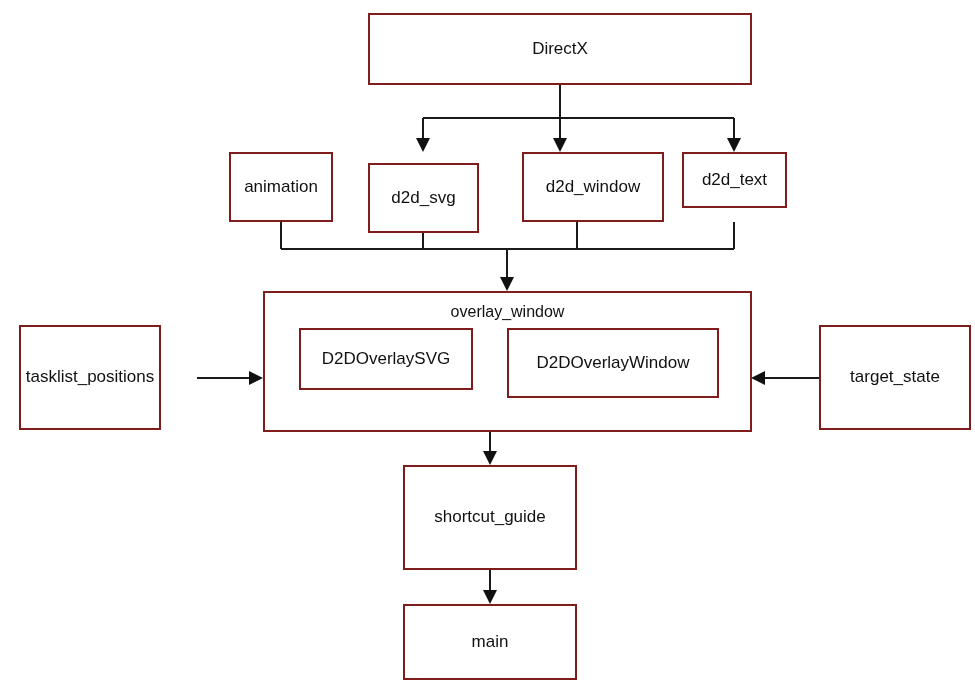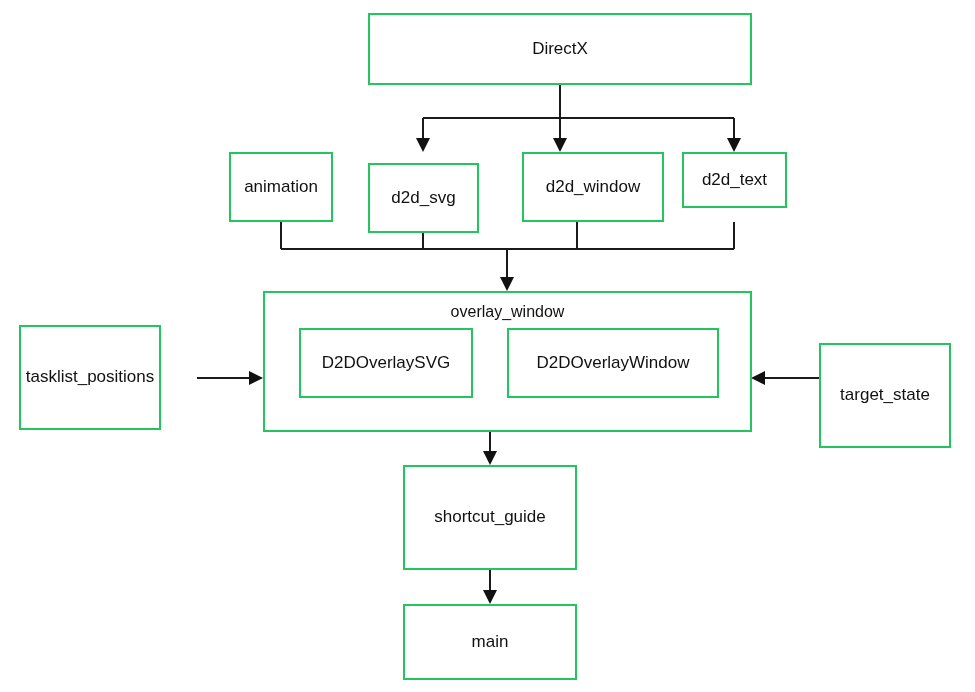--- a/index.html
+++ b/index.html
@@ -11,21 +11,21 @@
     position: relative;
     width: 975px;
     height: 692px;
     background: #ffffff;
     font-family: "Liberation Sans", sans-serif;
     overflow: hidden;
   }
   .node {
     position: absolute;
     box-sizing: border-box;
-    border: 2px solid #22c55e;
+    border: 2px solid #7f1d1d;
     background: #ffffff;
     display: flex;
     align-items: center;
     justify-content: center;
     color: #111111;
     font-size: 17px;
     line-height: 1.2;
     text-align: center;
     white-space: nowrap;
   }
@@ -129,33 +129,33 @@
   </div>
 
   <div class="node" style="left:682px; top:152px; width:105px; height:56px;align-items:center;">
     <span>d2d_text</span>
   </div>
 
   <div class="node cluster" style="left:263px; top:291px; width:489px; height:141px;">
     <span>overlay_window</span>
   </div>
 
-  <div class="node inner" style="left:299px; top:328px; width:174px; height:70px;text-align:right;">
+  <div class="node inner" style="left:299px; top:328px; width:174px; height:62px;text-align:right;">
     <span>D2DOverlaySVG</span>
   </div>
 
   <div class="node inner" style="left:507px; top:328px; width:212px; height:70px;">
     <span>D2DOverlayWindow</span>
   </div>
 
   <div class="node" style="left:19px; top:325px; width:142px; height:105px;">
     <span>tasklist_positions</span>
   </div>
 
-  <div class="node" style="left:819px; top:325px; width:132px; height:105px;margin-top:18px;">
+  <div class="node" style="left:819px; top:325px; width:152px; height:105px;">
     <span>target_state</span>
   </div>
 
   <div class="node" style="left:403px; top:465px; width:174px; height:105px;">
     <span>shortcut_guide</span>
   </div>
 
   <div class="node" style="left:403px; top:604px; width:174px; height:76px;">
     <span>main</span>
   </div>

